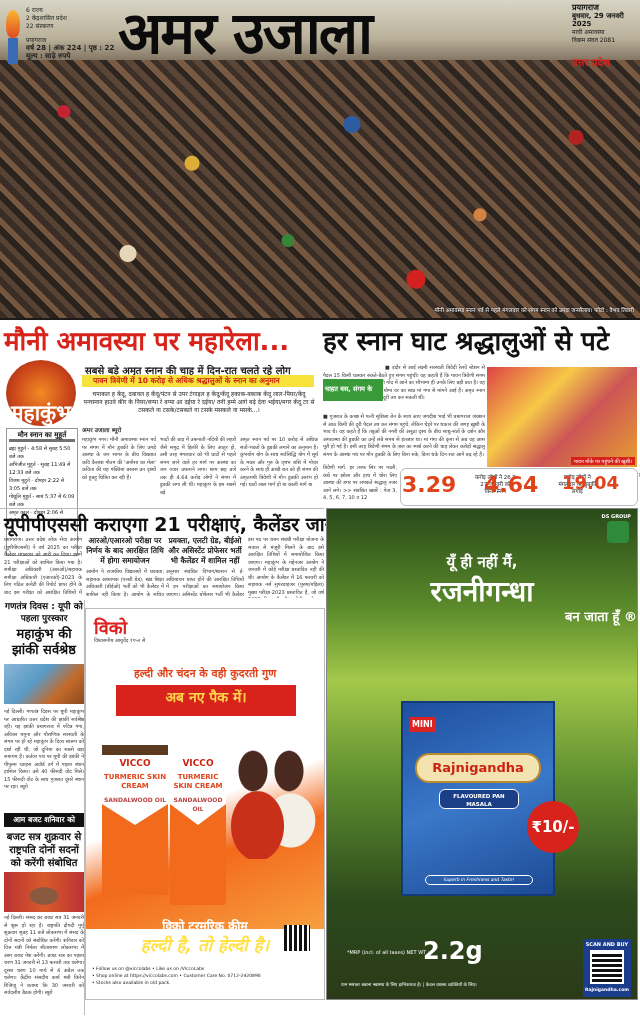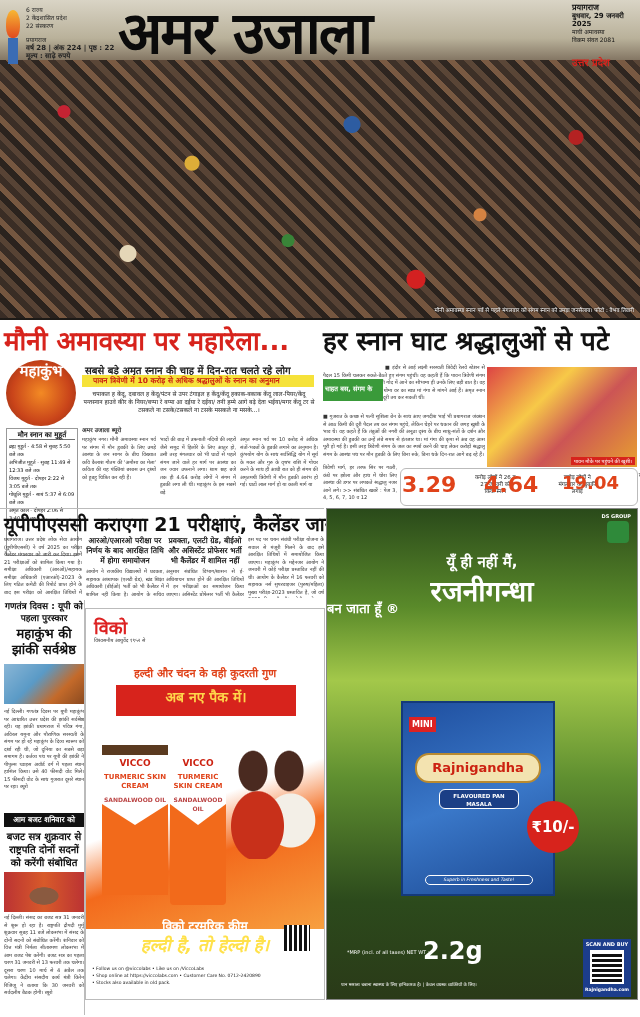--- a/index.html
+++ b/index.html
@@ -21,23 +21,23 @@
 .meta-left{position:absolute;left:26px;top:6px;font-size:6px;line-height:8px;color:#222}
 .meta-left .b{font-weight:bold;font-size:7px}
 .logo{position:absolute;left:118px;top:0px;font-family:"DejaVu Sans",sans-serif;font-weight:900;font-size:58px;color:#0b0b0b;letter-spacing:-2px;line-height:66px}
 .meta-right{position:absolute;left:572px;top:4px;font-size:6px;line-height:8px;color:#111}
 .meta-right .city{font-weight:bold;font-size:8px}
 .meta-right .date{font-weight:bold;font-size:7px}
 .edition{position:absolute;left:572px;top:55px;color:#d7231c;font-weight:bold;font-size:10px}
 .caption{position:absolute;right:6px;top:306px;color:#fff;font-size:5.5px;text-shadow:0 0 2px #000}
 .head1{position:absolute;left:4px;top:322px;font-size:26px;font-weight:bold;color:#d7231c;white-space:nowrap}
 .head2{position:absolute;left:323px;top:322px;font-size:26px;font-weight:bold;color:#111;white-space:nowrap}
-.logo-badge{position:absolute;left:6px;top:360px;width:70px;height:66px;border-radius:50%;background:radial-gradient(circle,#f38a24 0%,#c9441a 60%,#8a2a10 100%);color:#fff;font-weight:bold;font-size:15px;display:flex;align-items:flex-start;justify-content:center}
+.logo-badge{position:absolute;left:6px;top:360px;width:70px;height:66px;border-radius:50%;background:radial-gradient(circle,#f38a24 0%,#c9441a 60%,#8a2a10 100%);color:#fff;font-weight:bold;font-size:21px;display:flex;align-items:flex-end;justify-content:center}
 .box-muhurt{position:absolute;left:6px;top:428px;width:72px;height:128px;border:1px solid #999;padding:2px;font-size:5px;line-height:8px}
-.box-muhurt .t{font-weight:bold;font-size:7px;text-align:center;border-bottom:1px solid #737373;margin-bottom:2px}
+.box-muhurt .t{font-weight:bold;font-size:7px;text-align:center;border-bottom:3px solid #737373;margin-bottom:2px}
 .sub1{position:absolute;left:85px;top:363px;font-size:10px;font-weight:bold;color:#222}
 .yellowbar{position:absolute;left:82px;top:375px;width:232px;height:12px;background:#f6e23a;color:#c21;font-size:7.5px;font-weight:bold;padding-left:11px;line-height:12px}
 .quote{position:absolute;left:82px;top:390px;width:234px;font-size:6px;line-height:8px;color:#222;text-align:center}
 .byline{position:absolute;left:82px;top:426px;font-size:6px;color:#333;font-weight:bold}
 .col{position:absolute;font-size:5px;line-height:7.5px;color:#333;text-align:justify}
 .greenbox{position:absolute;left:323px;top:379px;width:60px;height:22px;background:#3a9a3a;color:#fff;font-size:6.5px;font-weight:bold;padding:2px;line-height:17px}
 .photo-right{position:absolute;left:487px;top:367px;width:150px;height:100px;background:linear-gradient(135deg,#d44 0%,#f7c948 35%,#c55 60%,#e8a030 100%)}
 .photo-right .cap{position:absolute;right:2px;bottom:2px;background:#d7231c;color:#fff;font-size:5px;padding:1px 3px}
 .stats{position:absolute;left:400px;top:468px;width:238px;height:38px;border:1px solid #bbb;border-radius:6px}
 .stat{position:absolute;top:472px;display:flex;align-items:center;gap:18px}
@@ -62,21 +62,21 @@
 .vicco .people{position:absolute;left:140px;top:20px;width:90px;height:110px;background:radial-gradient(ellipse at 30% 20%,#4a2a20 0 14px,transparent 15px),radial-gradient(ellipse at 70% 20%,#4a2a20 0 14px,transparent 15px),radial-gradient(ellipse at 35% 70%,#c8301a 0 26px,transparent 27px),radial-gradient(ellipse at 72% 65%,#f3efe7 0 24px,transparent 25px)}
 .vicco .bottom1{position:absolute;left:0;top:308px;width:100%;text-align:center;color:#fff;font-size:12px;font-weight:bold}
 .vicco .bottom2{position:absolute;left:0;top:324px;width:100%;text-align:center;color:#ffe14a;font-size:17px;font-weight:bold;font-style:italic}
 .vicco .footer{position:absolute;left:0;top:352px;width:100%;height:40px;background:#fff;font-size:4.5px;line-height:7px;padding:4px 6px;color:#222}
 .vicco .qr{position:absolute;right:14px;top:316px;width:26px;height:26px;background:repeating-linear-gradient(90deg,#111 0 3px,#fff 3px 5px),#fff}
 .raj{position:absolute;left:326px;top:508px;width:312px;height:492px;background:linear-gradient(180deg,#2a4a1a 0%,#5a8a2a 20%,#a3c84a 35%,#5f8f30 55%,#2c4a1c 80%,#2a3a18 100%);overflow:hidden;border:1px solid #888}
 .raj .ds{position:absolute;right:6px;top:4px;color:#fff;font-size:5px;font-weight:bold}
 .raj .dslogo{position:absolute;right:8px;top:12px;width:22px;height:22px;background:#2f8a3a;border-radius:4px}
 .raj .l1{position:absolute;left:0;width:100%;top:42px;text-align:center;color:#fff;font-size:15px;font-weight:bold}
 .raj .l2{position:absolute;left:0;width:100%;top:62px;text-align:center;color:#fff;font-size:28px;font-weight:bold}
-.raj .l3{position:absolute;left:0;width:100%;top:90px;text-align:left;color:#fff;font-size:13px;font-weight:bold}
+.raj .l3{position:absolute;left:0;width:100%;top:98px;text-align:right;color:#fff;font-size:13px;font-weight:bold}
 .raj .pack{position:absolute;left:74px;top:192px;width:154px;height:195px;background:linear-gradient(160deg,#1f4f9f,#3a78c9 50%,#1d4a94);border:2px solid #143a7a}
 .raj .mini{position:absolute;left:6px;top:14px;background:#d22;color:#fff;font-size:8px;font-weight:bold;padding:3px}
 .raj .rname{position:absolute;left:12px;top:50px;width:126px;height:30px;background:#f3e3b0;border:2px solid #b98a30;border-radius:14px;color:#c21;font-weight:bold;font-size:13px;text-align:center;line-height:26px}
 .raj .fl{position:absolute;left:36px;top:86px;width:80px;height:20px;background:#1b3f86;border:1px solid #fff;border-radius:6px;color:#fff;font-size:5.5px;font-weight:bold;text-align:center;line-height:8px;padding-top:2px}
 .raj .sup{position:absolute;left:22px;top:172px;width:108px;height:10px;border:1px solid #fff;border-radius:5px;color:#fff;font-size:4.5px;text-align:center;line-height:8px;font-style:italic}
 .raj .price{position:absolute;left:200px;top:292px;width:52px;height:52px;border-radius:50%;background:#d7231c;color:#fff;font-weight:bold;font-size:15px;text-align:center;line-height:52px}
 .raj .wt{position:absolute;left:20px;top:440px;color:#fff;font-size:5px}
 .raj .wtn{position:absolute;left:96px;top:428px;color:#fff;font-size:24px;font-weight:bold}
 .raj .warn{position:absolute;left:14px;top:472px;color:#fff;font-size:4.5px}
 .raj .scan{position:absolute;right:6px;top:430px;width:48px;height:58px;background:#1c3d8c;color:#fff;font-size:5px;font-weight:bold;text-align:center;padding-top:2px}

